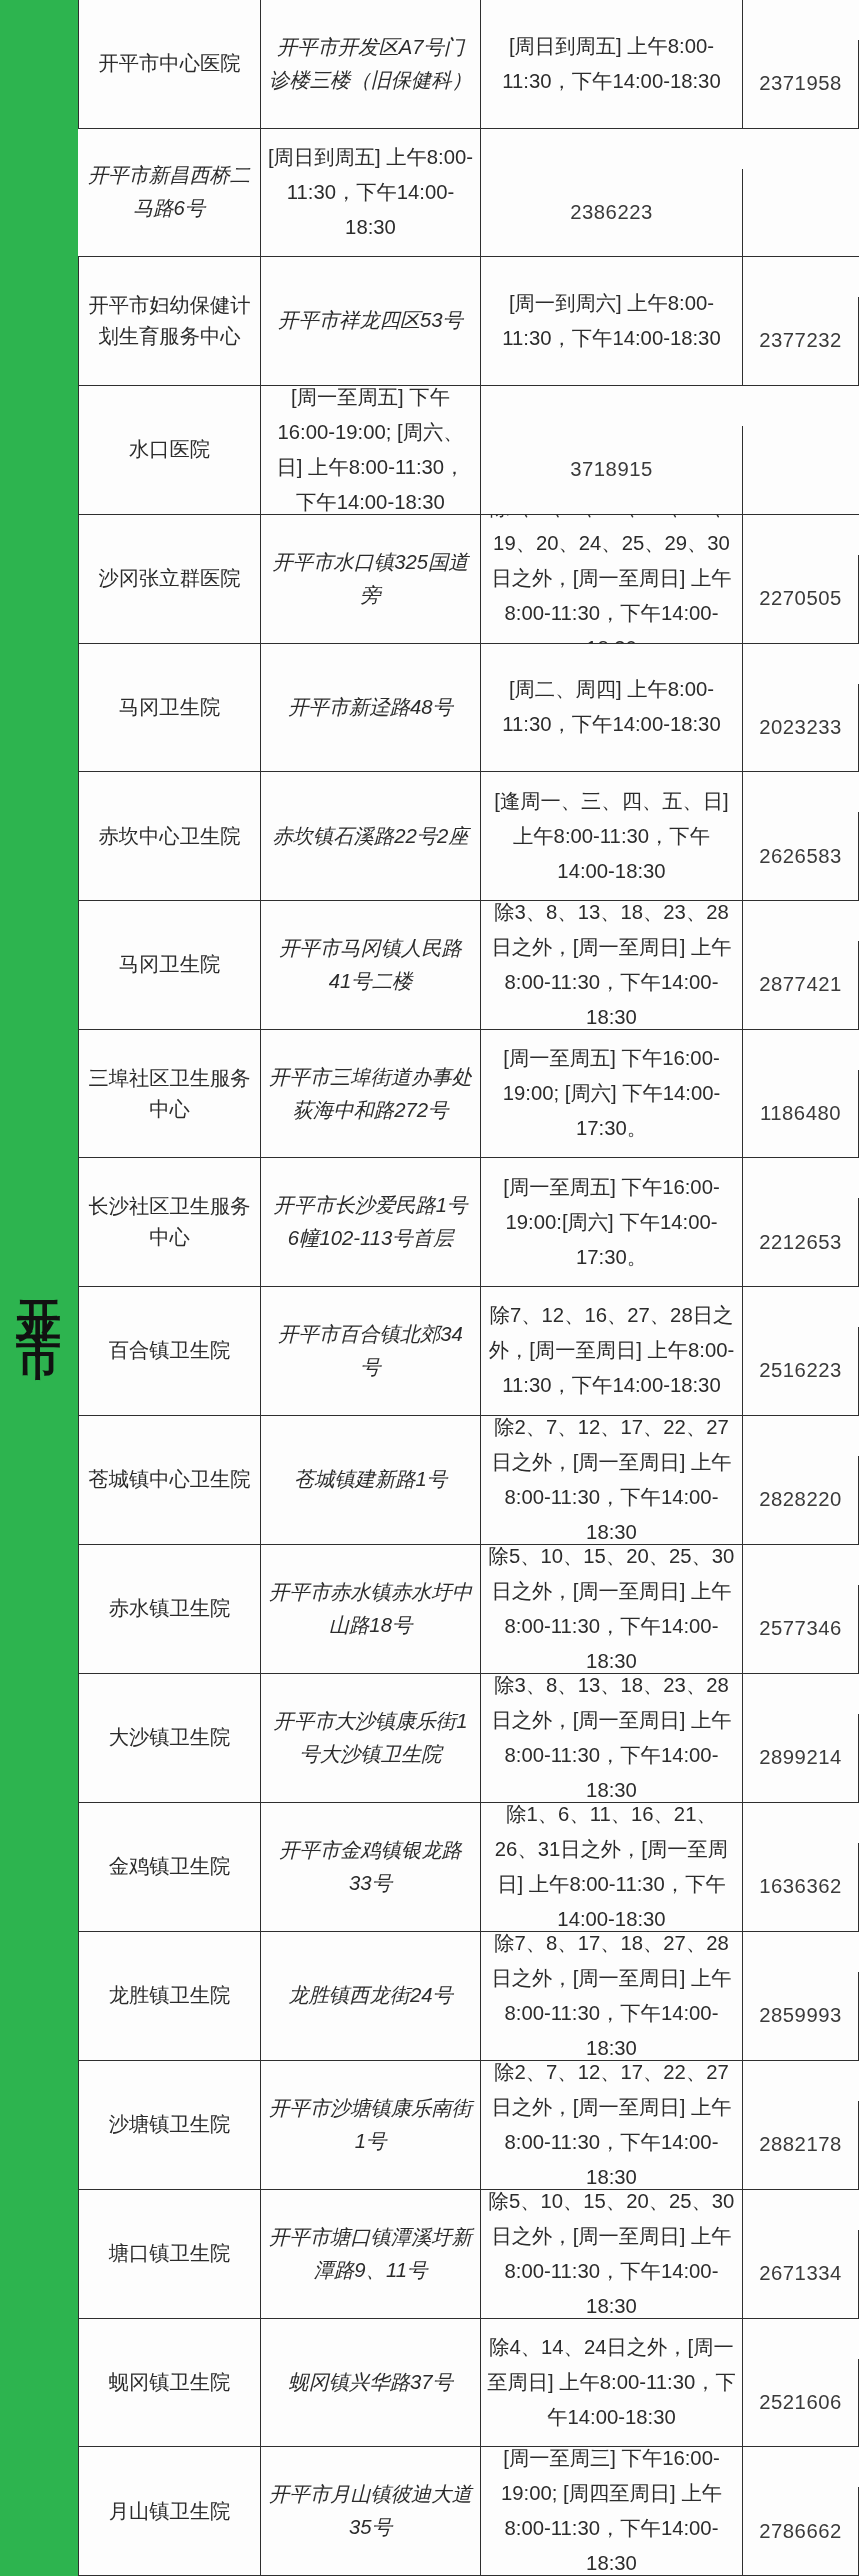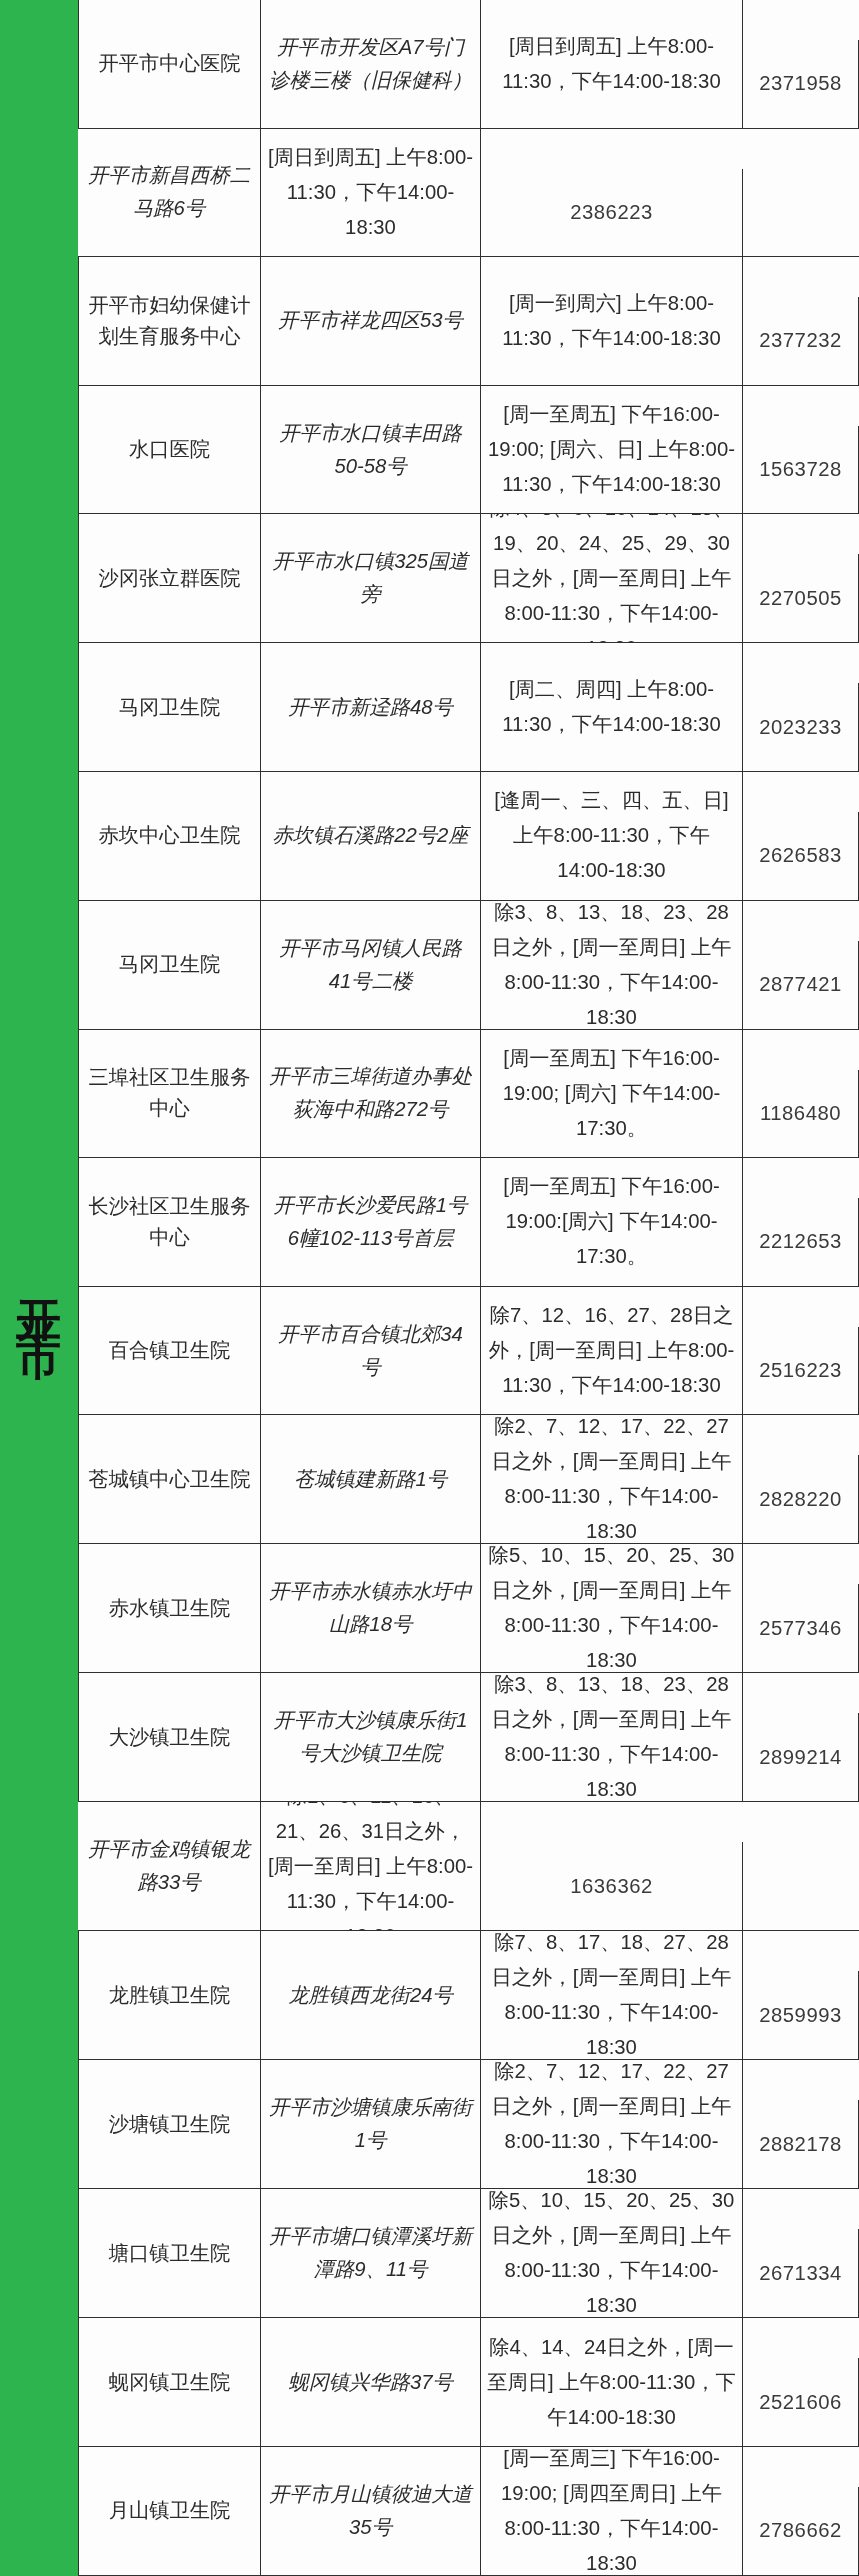--- a/index.html
+++ b/index.html
@@ -88,23 +88,22 @@
 
   <div class="row">
     <div class="cell name">开平市妇幼保健计划生育服务中心</div>
     <div class="cell address">开平市祥龙四区53号</div>
     <div class="cell hours">[周一到周六] 上午8:00-11:30，下午14:00-18:30</div>
     <div class="cell phone">2377232</div>
   </div>
 
   <div class="row">
     <div class="cell name">水口医院</div>
-    <div class="cell address">开平市水口镇丰田路50-58号</div>
     <div class="cell hours">[周一至周五] 下午16:00-19:00; [周六、日] 上午8:00-11:30，下午14:00-18:30</div>
-    <div class="cell phone">1563728</div>
+    <div class="cell phone">3718915</div>
   </div>
 
   <div class="row">
     <div class="cell name">沙冈张立群医院</div>
     <div class="cell address">开平市水口镇325国道旁</div>
     <div class="cell hours">除4、5、9、10、14、15、19、20、24、25、29、30日之外，[周一至周日] 上午8:00-11:30，下午14:00-18:30</div>
     <div class="cell phone">2270505</div>
   </div>
 
   <div class="row">
@@ -164,20 +163,21 @@
   </div>
 
   <div class="row">
     <div class="cell name">大沙镇卫生院</div>
     <div class="cell address">开平市大沙镇康乐街1号大沙镇卫生院</div>
     <div class="cell hours">除3、8、13、18、23、28日之外，[周一至周日] 上午8:00-11:30，下午14:00-18:30</div>
     <div class="cell phone">2899214</div>
   </div>
 
   <div class="row">
+    <div class="cell name">金鸡镇卫生院</div>
     <div class="cell address">开平市金鸡镇银龙路33号</div>
     <div class="cell hours">除1、6、11、16、21、26、31日之外，[周一至周日] 上午8:00-11:30，下午14:00-18:30</div>
     <div class="cell phone">1636362</div>
   </div>
 
   <div class="row">
     <div class="cell name">龙胜镇卫生院</div>
     <div class="cell address">龙胜镇西龙街24号</div>
     <div class="cell hours">除7、8、17、18、27、28日之外，[周一至周日] 上午8:00-11:30，下午14:00-18:30</div>
     <div class="cell phone">2859993</div>

